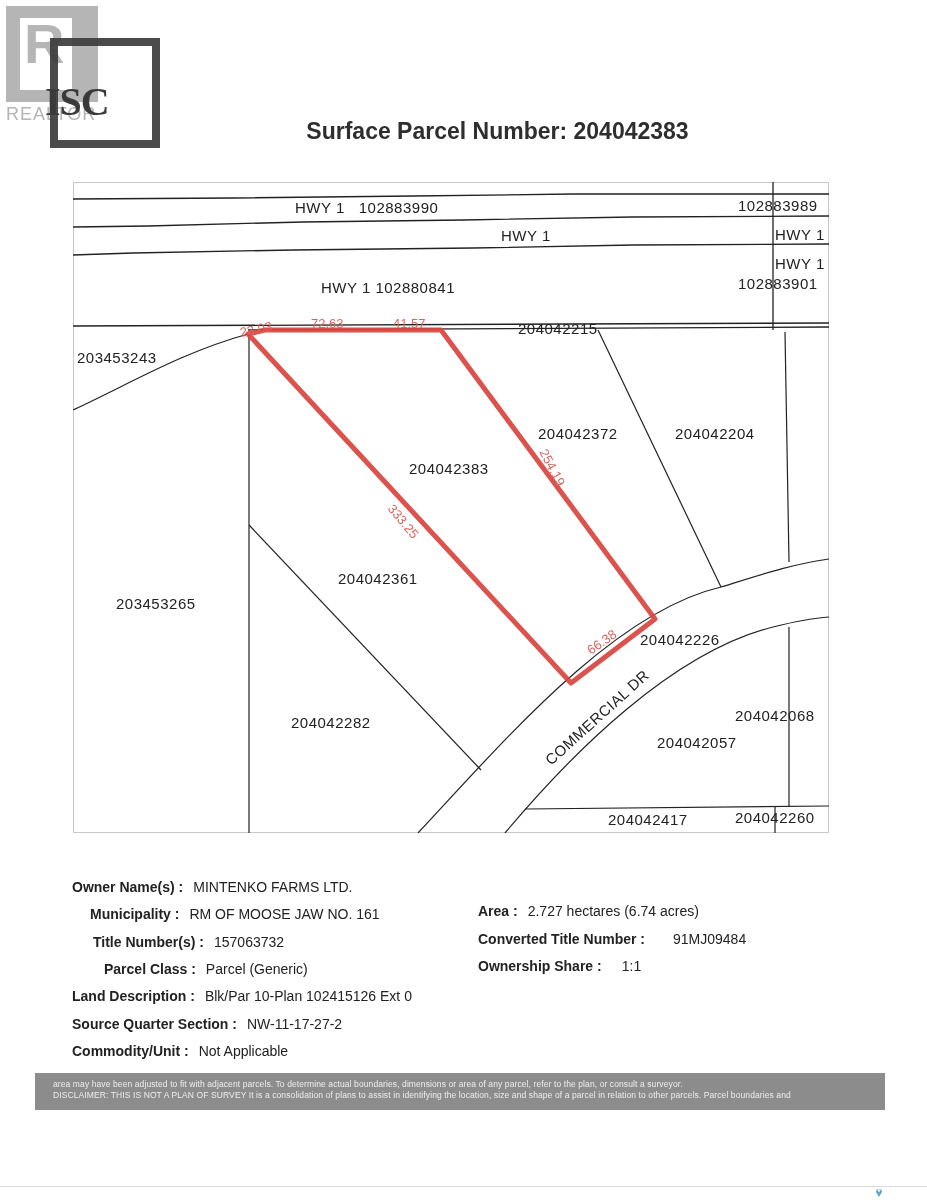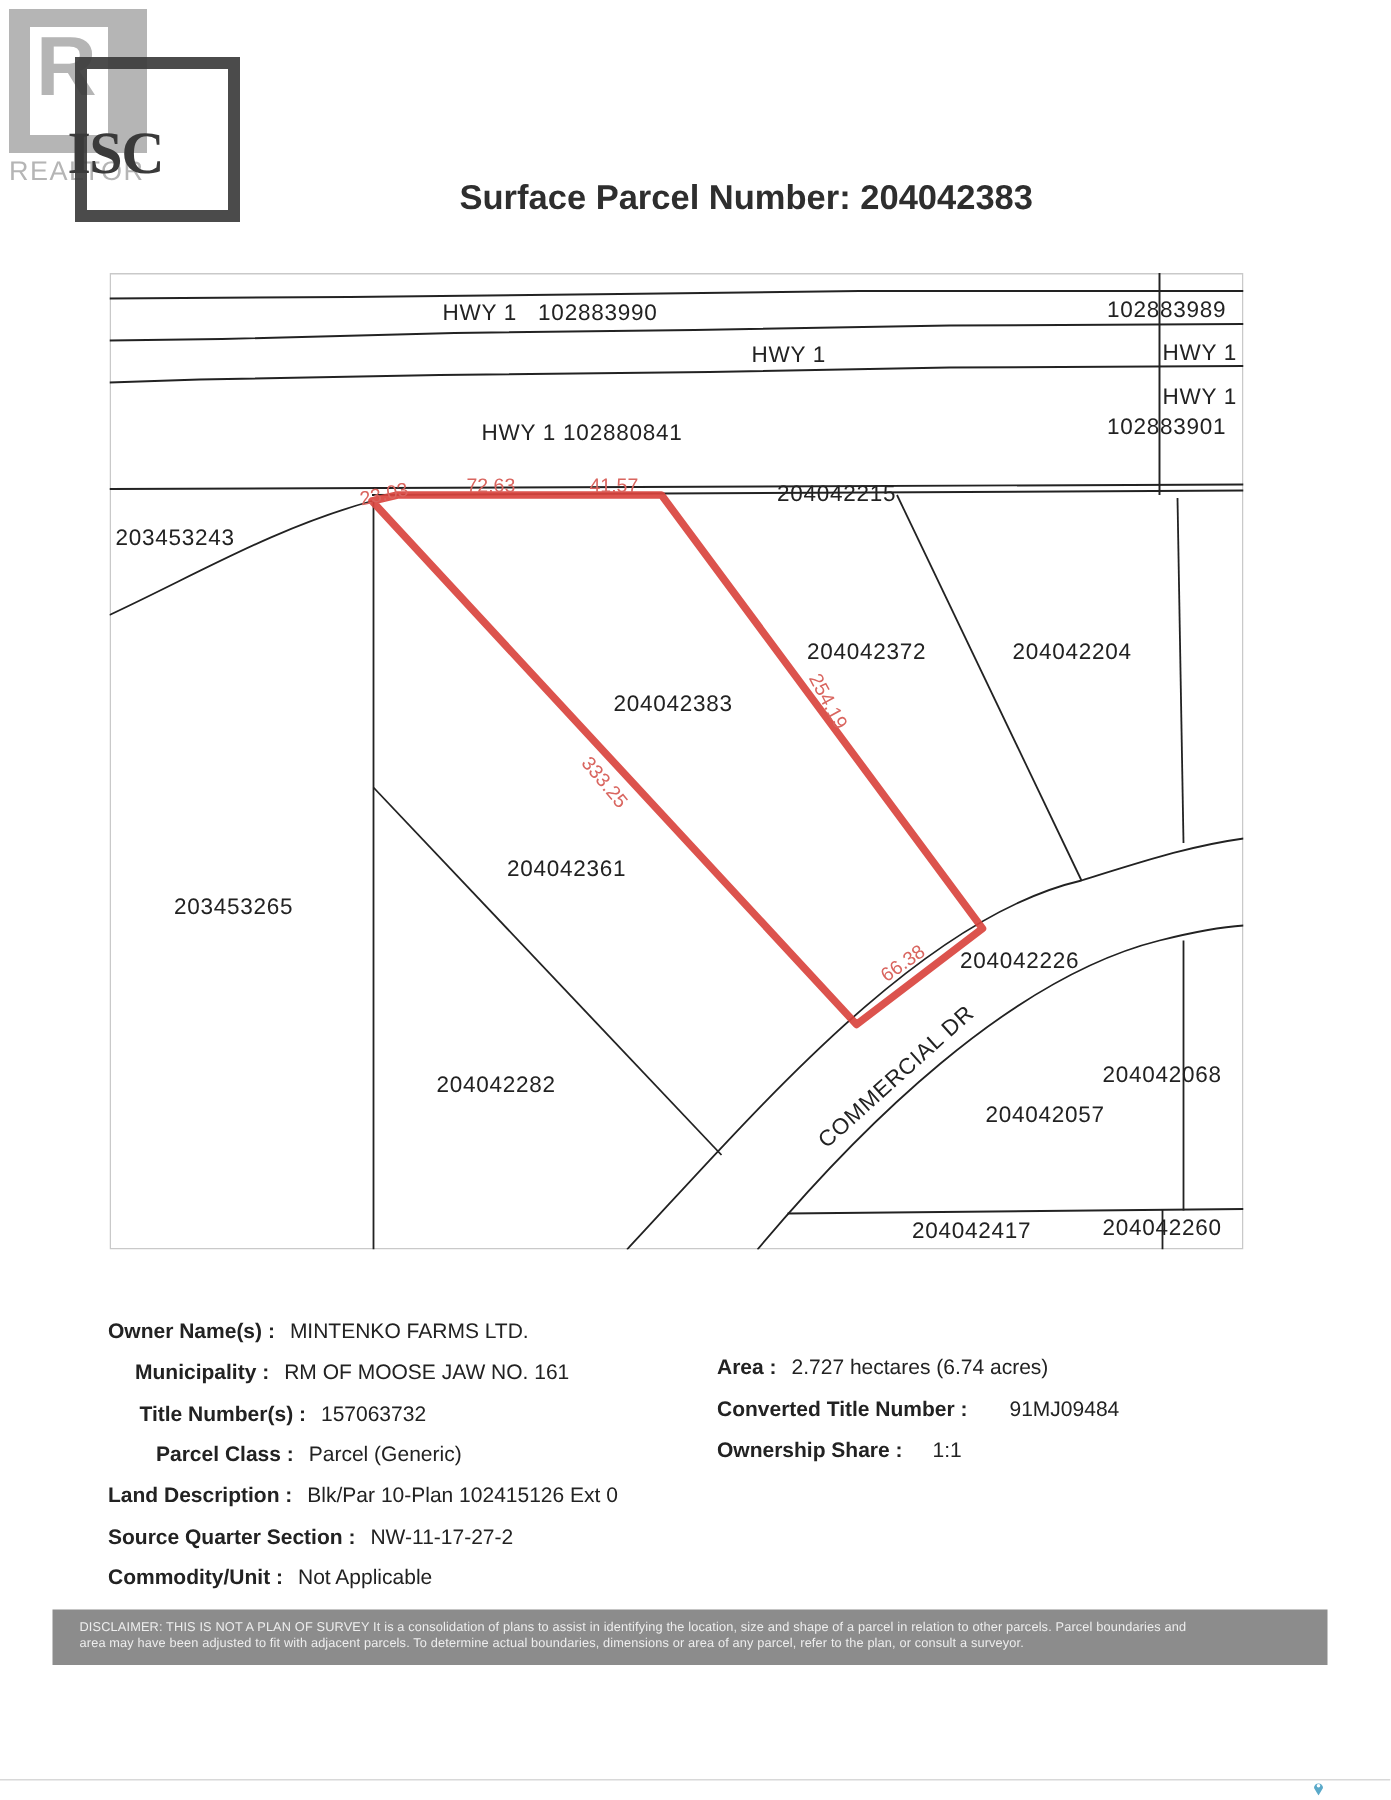--- a/index.html
+++ b/index.html
@@ -244,21 +244,21 @@
   <span class="lbl">Area :</span><span class="val">2.727 hectares (6.74 acres)</span>
 </div>
 <div class="info" style="left:478px; top:931px;">
   <span class="lbl">Converted Title Number :</span><span class="val" style="margin-left:28px;">91MJ09484</span>
 </div>
 <div class="info" style="left:478px; top:958px;">
   <span class="lbl">Ownership Share :</span><span class="val" style="margin-left:20px;">1:1</span>
 </div>
 
 <div class="disclaimer">
+  <div>area may have been adjusted to fit with adjacent parcels. To determine actual boundaries, dimensions or area of any parcel, refer to the plan, or consult a surveyor.</div>
   <div>DISCLAIMER: THIS IS NOT A PLAN OF SURVEY It is a consolidation of plans to assist in identifying the location, size and shape of a parcel in relation to other parcels. Parcel boundaries and</div>
-  <div>area may have been adjusted to fit with adjacent parcels. To determine actual boundaries, dimensions or area of any parcel, refer to the plan, or consult a surveyor.</div>
 </div>
 
 <div class="footer-line"></div>
 <svg class="pin" viewBox="0 0 8 10">
   <path d="M4,10 L1,5 A3,3 0 1 1 7,5 Z" fill="#5aa9c9"></path>
   <circle cx="4" cy="3.5" r="1.2" fill="#fff"></circle>
 </svg>
 
 </body></html>

